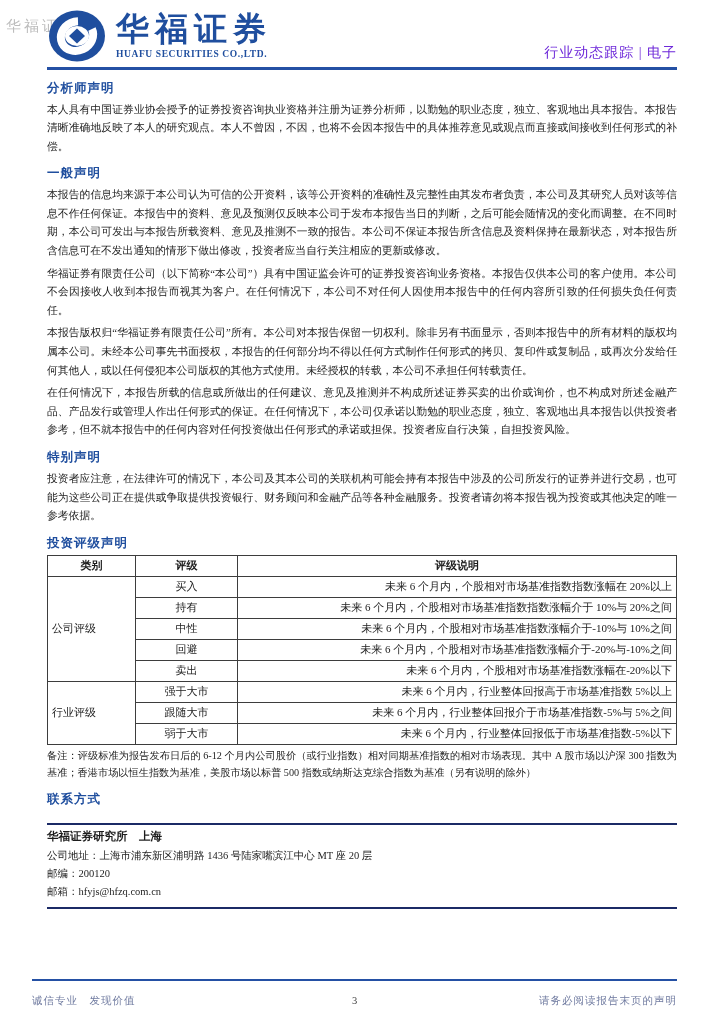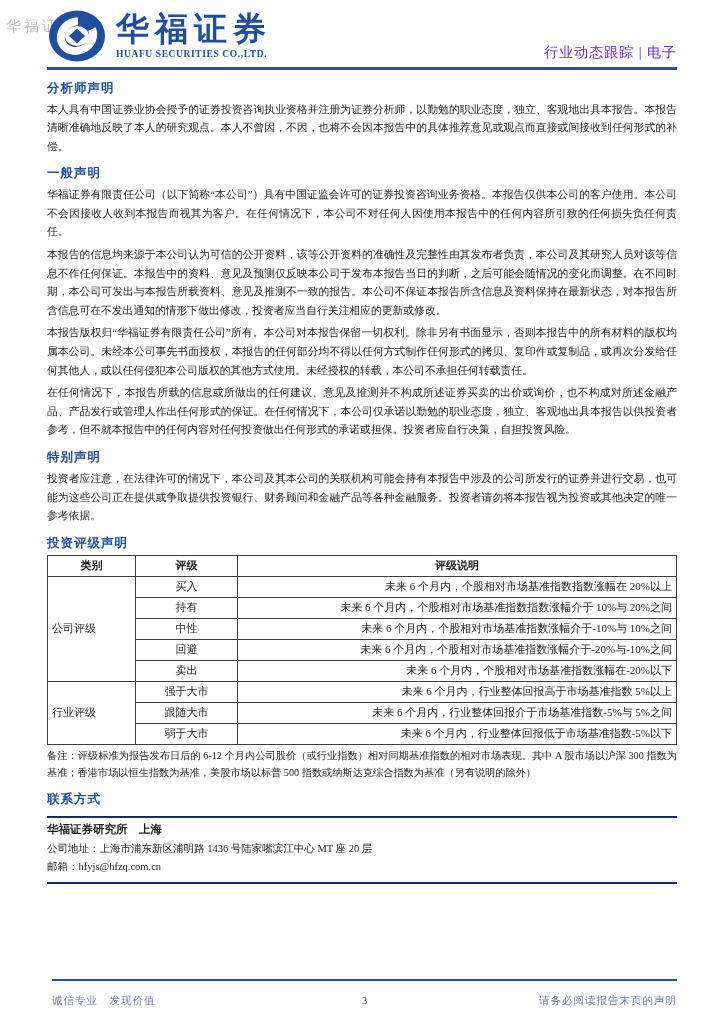--- a/index.html
+++ b/index.html
@@ -28,25 +28,25 @@
   
   table.rating{width:100%;border-collapse:collapse;margin-top:3px;font-size:11px;}
   table.rating th,table.rating td{border:1px solid #3d3d3d;padding:1px 4px;height:18px;}
   table.rating th{font-weight:bold;text-align:center;}
   td.c{text-align:center;width:93px;}
   td.cat{width:79px;}
   td.desc{text-align:right;padding-left:9px;}
   .note{font-size:10.2px;line-height:17px;text-align:justify;margin:2px 0 0;}
   
   .contact-block{border-top:2px solid #1b2a66;border-bottom:2px solid #1b2a66;
-    margin-top:8px;padding:3px 0 6px;}
+    margin-top:15px;padding:3px 0 6px;}
   .office{font-size:11.5px;font-weight:bold;margin:1px 0 3px;}
   .cline{font-size:10.5px;line-height:18px;}
   
-  .footer{position:absolute;left:52px;right:47px;bottom:16px;z-index:2;}
+  .footer{position:absolute;left:32px;right:47px;bottom:16px;z-index:2;}
   .footer-rule{height:2.5px;background:#2450a4;}
   .footer-row{display:flex;align-items:baseline;margin-top:13px;font-size:10.5px;color:#707ba0;}
   .f-left{flex:1;text-align:left;letter-spacing:1px;}
   .f-center{flex:0 0 auto;color:#3c3c3c;}
   .f-right{flex:1;text-align:right;letter-spacing:1px;}
 </style>
 </head>
 <body>
 
 <div class="watermark">华福证券</div>
@@ -71,22 +71,22 @@
       </span>
     </div>
     <div class="header-right">行业动态跟踪 | 电子</div>
   </div>
   <div class="header-rule"></div>
 
   <div class="sec-h">分析师声明</div>
   <p class="para">本人具有中国证券业协会授予的证券投资咨询执业资格并注册为证券分析师，以勤勉的职业态度，独立、客观地出具本报告。本报告清晰准确地反映了本人的研究观点。本人不曾因，不因，也将不会因本报告中的具体推荐意见或观点而直接或间接收到任何形式的补偿。</p>
 
   <div class="sec-h">一般声明</div>
+  <p class="para">本报告的信息均来源于本公司认为可信的公开资料，该等公开资料的准确性及完整性由其发布者负责，本公司及其研究人员对该等信息不作任何保证。本报告中的资料、意见及预测仅反映本公司于发布本报告当日的判断，之后可能会随情况的变化而调整。在不同时期，本公司可发出与本报告所载资料、意见及推测不一致的报告。本公司不保证本报告所含信息及资料保持在最新状态，对本报告所含信息可在不发出通知的情形下做出修改，投资者应当自行关注相应的更新或修改。</p>
   <p class="para">华福证券有限责任公司（以下简称“本公司”）具有中国证监会许可的证券投资咨询业务资格。本报告仅供本公司的客户使用。本公司不会因接收人收到本报告而视其为客户。在任何情况下，本公司不对任何人因使用本报告中的任何内容所引致的任何损失负任何责任。</p>
-  <p class="para">本报告的信息均来源于本公司认为可信的公开资料，该等公开资料的准确性及完整性由其发布者负责，本公司及其研究人员对该等信息不作任何保证。本报告中的资料、意见及预测仅反映本公司于发布本报告当日的判断，之后可能会随情况的变化而调整。在不同时期，本公司可发出与本报告所载资料、意见及推测不一致的报告。本公司不保证本报告所含信息及资料保持在最新状态，对本报告所含信息可在不发出通知的情形下做出修改，投资者应当自行关注相应的更新或修改。</p>
   <p class="para">本报告版权归“华福证券有限责任公司”所有。本公司对本报告保留一切权利。除非另有书面显示，否则本报告中的所有材料的版权均属本公司。未经本公司事先书面授权，本报告的任何部分均不得以任何方式制作任何形式的拷贝、复印件或复制品，或再次分发给任何其他人，或以任何侵犯本公司版权的其他方式使用。未经授权的转载，本公司不承担任何转载责任。</p>
   <p class="para">在任何情况下，本报告所载的信息或所做出的任何建议、意见及推测并不构成所述证券买卖的出价或询价，也不构成对所述金融产品、产品发行或管理人作出任何形式的保证。在任何情况下，本公司仅承诺以勤勉的职业态度，独立、客观地出具本报告以供投资者参考，但不就本报告中的任何内容对任何投资做出任何形式的承诺或担保。投资者应自行决策，自担投资风险。</p>
 
   <div class="sec-h">特别声明</div>
   <p class="para">投资者应注意，在法律许可的情况下，本公司及其本公司的关联机构可能会持有本报告中涉及的公司所发行的证券并进行交易，也可能为这些公司正在提供或争取提供投资银行、财务顾问和金融产品等各种金融服务。投资者请勿将本报告视为投资或其他决定的唯一参考依据。</p>
 
   <div class="sec-h">投资评级声明</div>
   <table class="rating">
     <thead>
       <tr>
@@ -131,20 +131,21 @@
         <td class="desc">未来 6 个月内，行业整体回报低于市场基准指数-5%以下</td>
       </tr>
     </tbody>
   </table>
   <p class="note">备注：评级标准为报告发布日后的 6-12 个月内公司股价（或行业指数）相对同期基准指数的相对市场表现。其中 A 股市场以沪深 300 指数为基准；香港市场以恒生指数为基准，美股市场以标普 500 指数或纳斯达克综合指数为基准（另有说明的除外）</p>
 
   <div class="sec-h">联系方式</div>
   <div class="contact-block">
     <div class="office">华福证券研究所　上海</div>
     <div class="cline">公司地址：上海市浦东新区浦明路 1436 号陆家嘴滨江中心 MT 座 20 层</div>
+    <div class="cline">邮编：200120</div>
     <div class="cline">邮箱：hfyjs@hfzq.com.cn</div>
   </div>
 
 </div>
 
 <div class="footer">
   <div class="footer-rule"></div>
   <div class="footer-row">
     <span class="f-left">诚信专业　发现价值</span>
     <span class="f-center">3</span>

